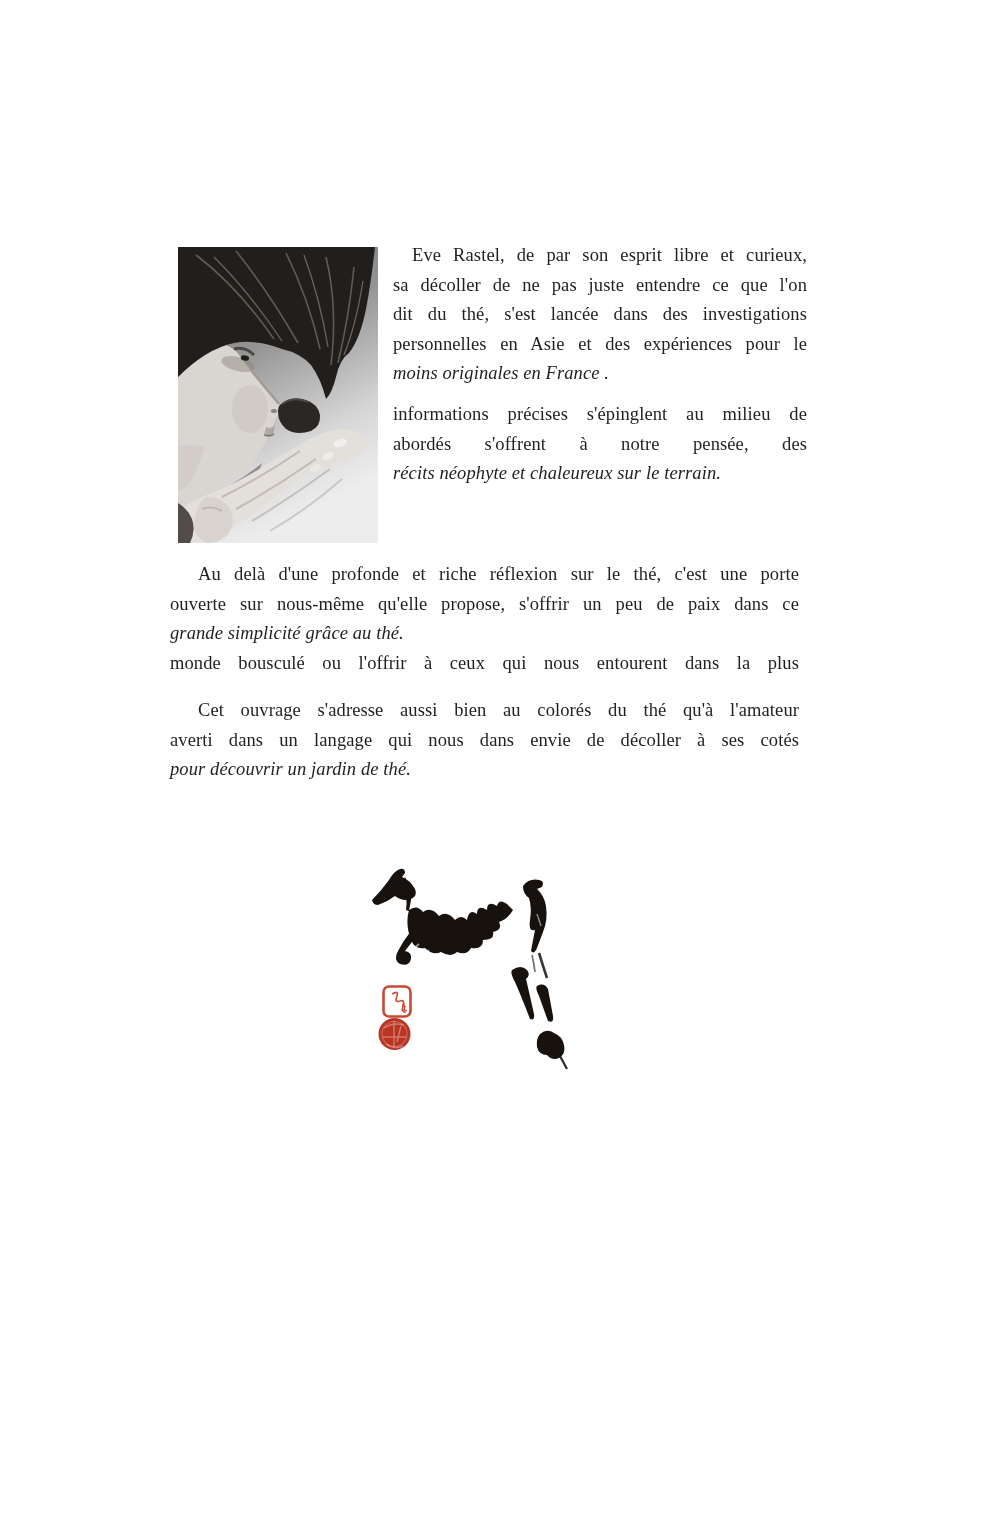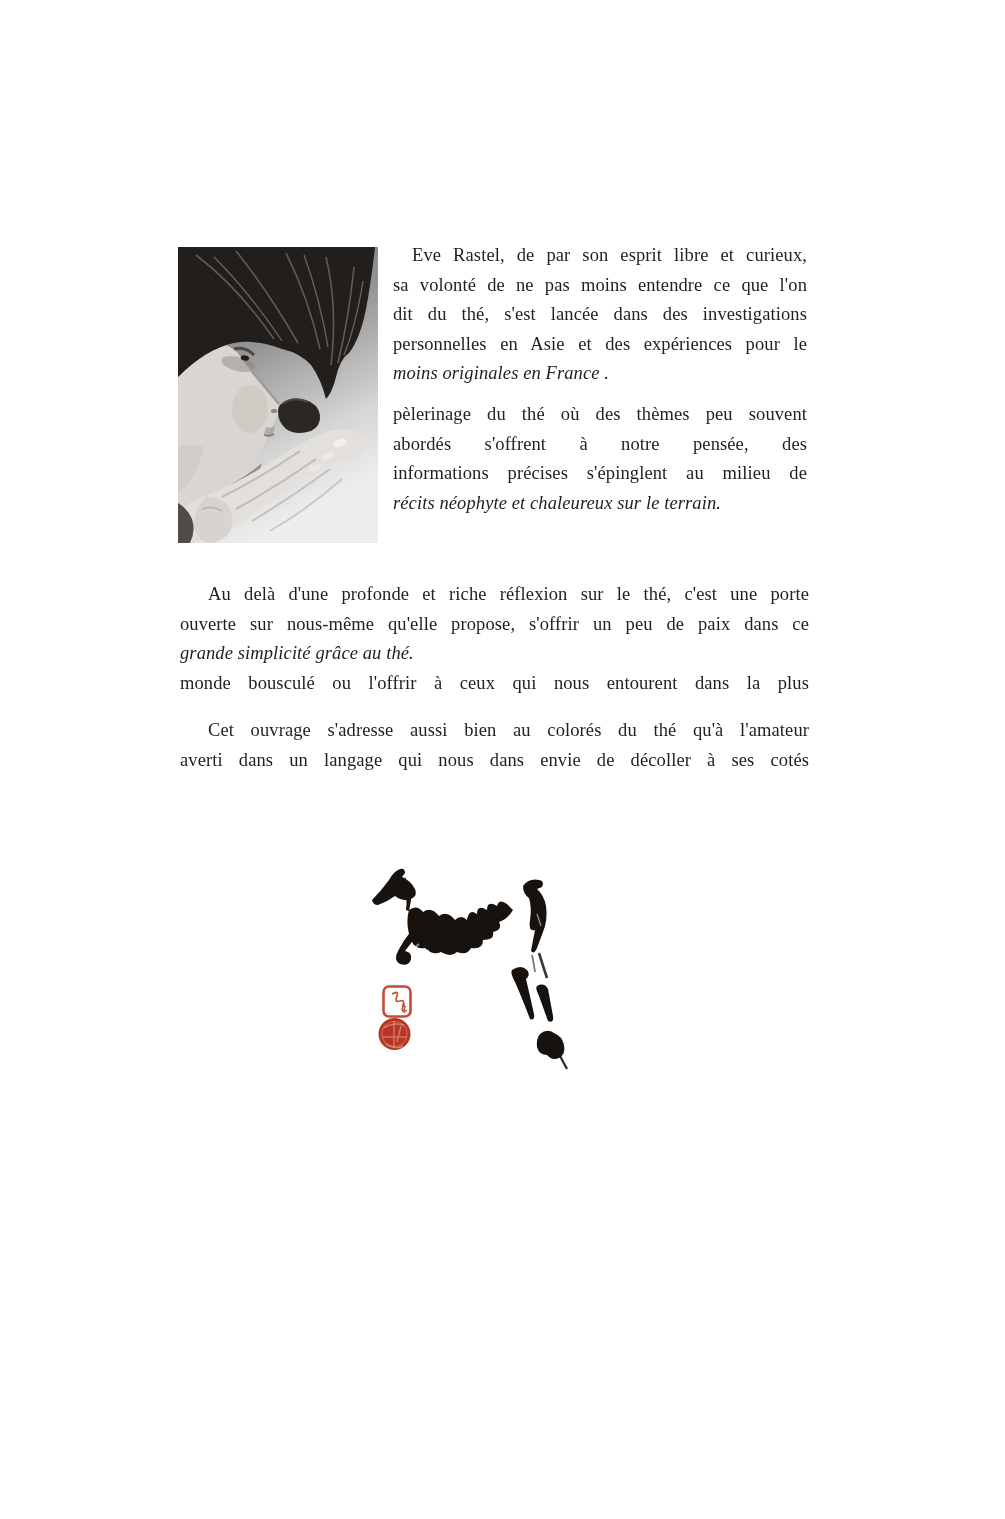--- a/index.html
+++ b/index.html
@@ -15,21 +15,21 @@
   }
   .photo svg{display:block;width:100%;height:100%;}
   .para{
     position:absolute;
     font-size:18.5px;line-height:29.6px;
     letter-spacing:0.1px;
   }
   .para .line{text-align:justify;text-align-last:justify;white-space:normal;}
   .para .line.last{text-align-last:left;font-style:italic;}
   .para-col{left:393px;width:414px;}
-  .para-wide{left:180px;width:629px;margin-top:20px;}
+  .para-wide{left:170px;width:629px;}
   .artwork{
     position:absolute;left:365px;top:858px;width:215px;height:220px;
   }
   .artwork svg{display:block;width:100%;height:100%;}
 </style>
 </head>
 <body style="color: rgb(31, 31, 31); background: rgb(255, 255, 255);">
 
 <div class="page">
 
@@ -91,40 +91,40 @@
       <g stroke="#b4aa9c" stroke-width="1.3" fill="none" opacity="0.5">
         <path d="M36,10 Q72,46 104,94"></path>
         <path d="M126,8 Q142,52 150,100"></path>
         <path d="M185,34 Q178,78 166,108"></path>
       </g>
     </svg>
   </div>
 
   <div class="para para-col" style="top:241px">
       <div class="line" style="text-indent: 19px;">Eve Rastel, de par son esprit libre et curieux,</div>
-      <div class="line">sa volonté de ne pas moins entendre ce que l'on</div>
+      <div class="line">sa décoller de ne pas juste entendre ce que l'on</div>
       <div class="line">dit du thé, s'est lancée dans des investigations</div>
       <div class="line">personnelles en Asie et des expériences pour le</div>
       <div class="line last">moins originales en France .</div>
     </div>
   <div class="para para-col" style="top:400px">
-      <div class="line">pèlerinage du thé où des thèmes peu souvent</div>
+      <div class="line">informations précises s'épinglent au milieu de</div>
       <div class="line">abordés s'offrent à notre pensée, des</div>
-      <div class="line">informations précises s'épinglent au milieu de</div>
       <div class="line last">récits néophyte et chaleureux sur le terrain.</div>
     </div>
   <div class="para para-wide" style="top:560px">
       <div class="line" style="text-indent: 28px;">Au delà d'une profonde et riche réflexion sur le thé, c'est une porte</div>
       <div class="line">ouverte sur nous-même qu'elle propose, s'offrir un peu de paix dans ce</div>
       <div class="line last">grande simplicité grâce au thé.</div>
       <div class="line">monde bousculé ou l'offrir à ceux qui nous entourent dans la plus</div>
     </div>
   <div class="para para-wide" style="top:696px">
       <div class="line" style="text-indent: 28px;">Cet ouvrage s'adresse aussi bien au colorés du thé qu'à l'amateur</div>
       <div class="line">averti dans un langage qui nous dans envie de décoller à ses cotés</div>
+      <div class="line last">pour découvrir un jardin de thé.</div>
     </div>
 
   <div class="artwork">
     <svg viewBox="0 0 215 220">
       <g fill="#17120e">
 
         <path d="M7,42 Q16,33 24,22 Q29,13 35,11 Q40,10 40,15 L37,19 Q45,22 50,31 Q53,38 46,41 Q38,44 30,38 Q22,44 13,47 Q8,47 7,42 Z"></path>
 
         <path d="M40,19 Q45,30 46,42 L44,53 L41,52 Q43,40 38,24 Z"></path>
 

